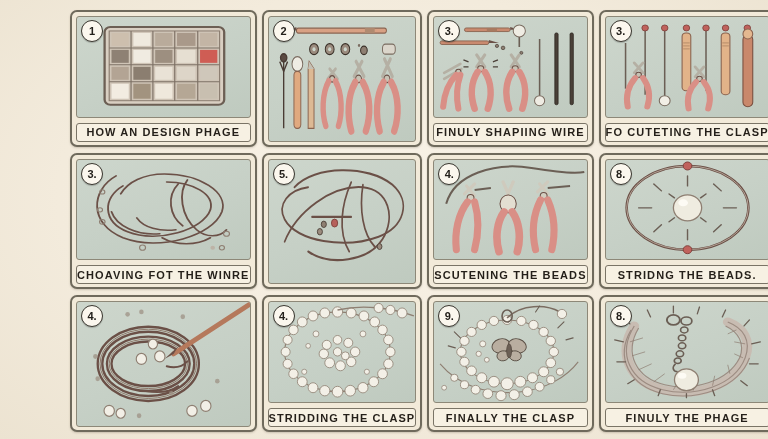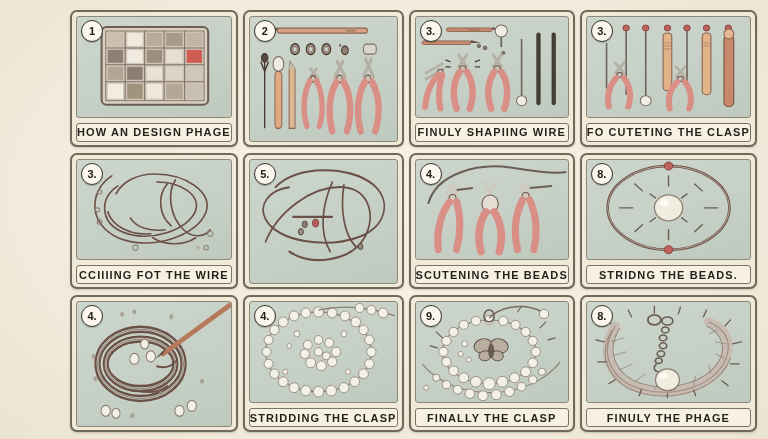--- a/index.html
+++ b/index.html
@@ -294,21 +294,21 @@
             <circle cx="22" cy="32" r="2.2"></circle>
               <circle cx="20" cy="50" r="2.2"></circle>
             <circle cx="22" cy="62" r="2.4"></circle>
               <circle cx="126" cy="88" r="2.2"></circle>
             <circle cx="57" cy="88" r="2.6"></circle>
               <circle cx="130" cy="74" r="2.6"></circle>
           </g>
           <circle cx="118" cy="88" r="2" fill="#bdb3a6"></circle>
         </svg>
       </div>
-      <div class="cap">CCIIIING FOT THE WIRE</div>
+      <div class="cap">CHOAVING FOT THE WINRE</div>
     </div>
 
     <div class="panel">
       <div class="art">
         <div class="badge">5.</div>
         <svg viewBox="0 0 150 100" preserveAspectRatio="none">
           <g fill="none" stroke="#6b5047" stroke-width="1.7" stroke-linecap="round">
             <path d="M26 22 C46 4 102 4 126 20 C146 34 138 54 112 62 C78 72 28 66 16 48 C8 36 20 24 40 22"></path>
             <path d="M16 66 C28 42 64 20 96 22 C122 24 130 46 116 64 C102 82 62 86 40 74"></path>
             <path d="M84 18 C74 36 70 58 82 74"></path>

